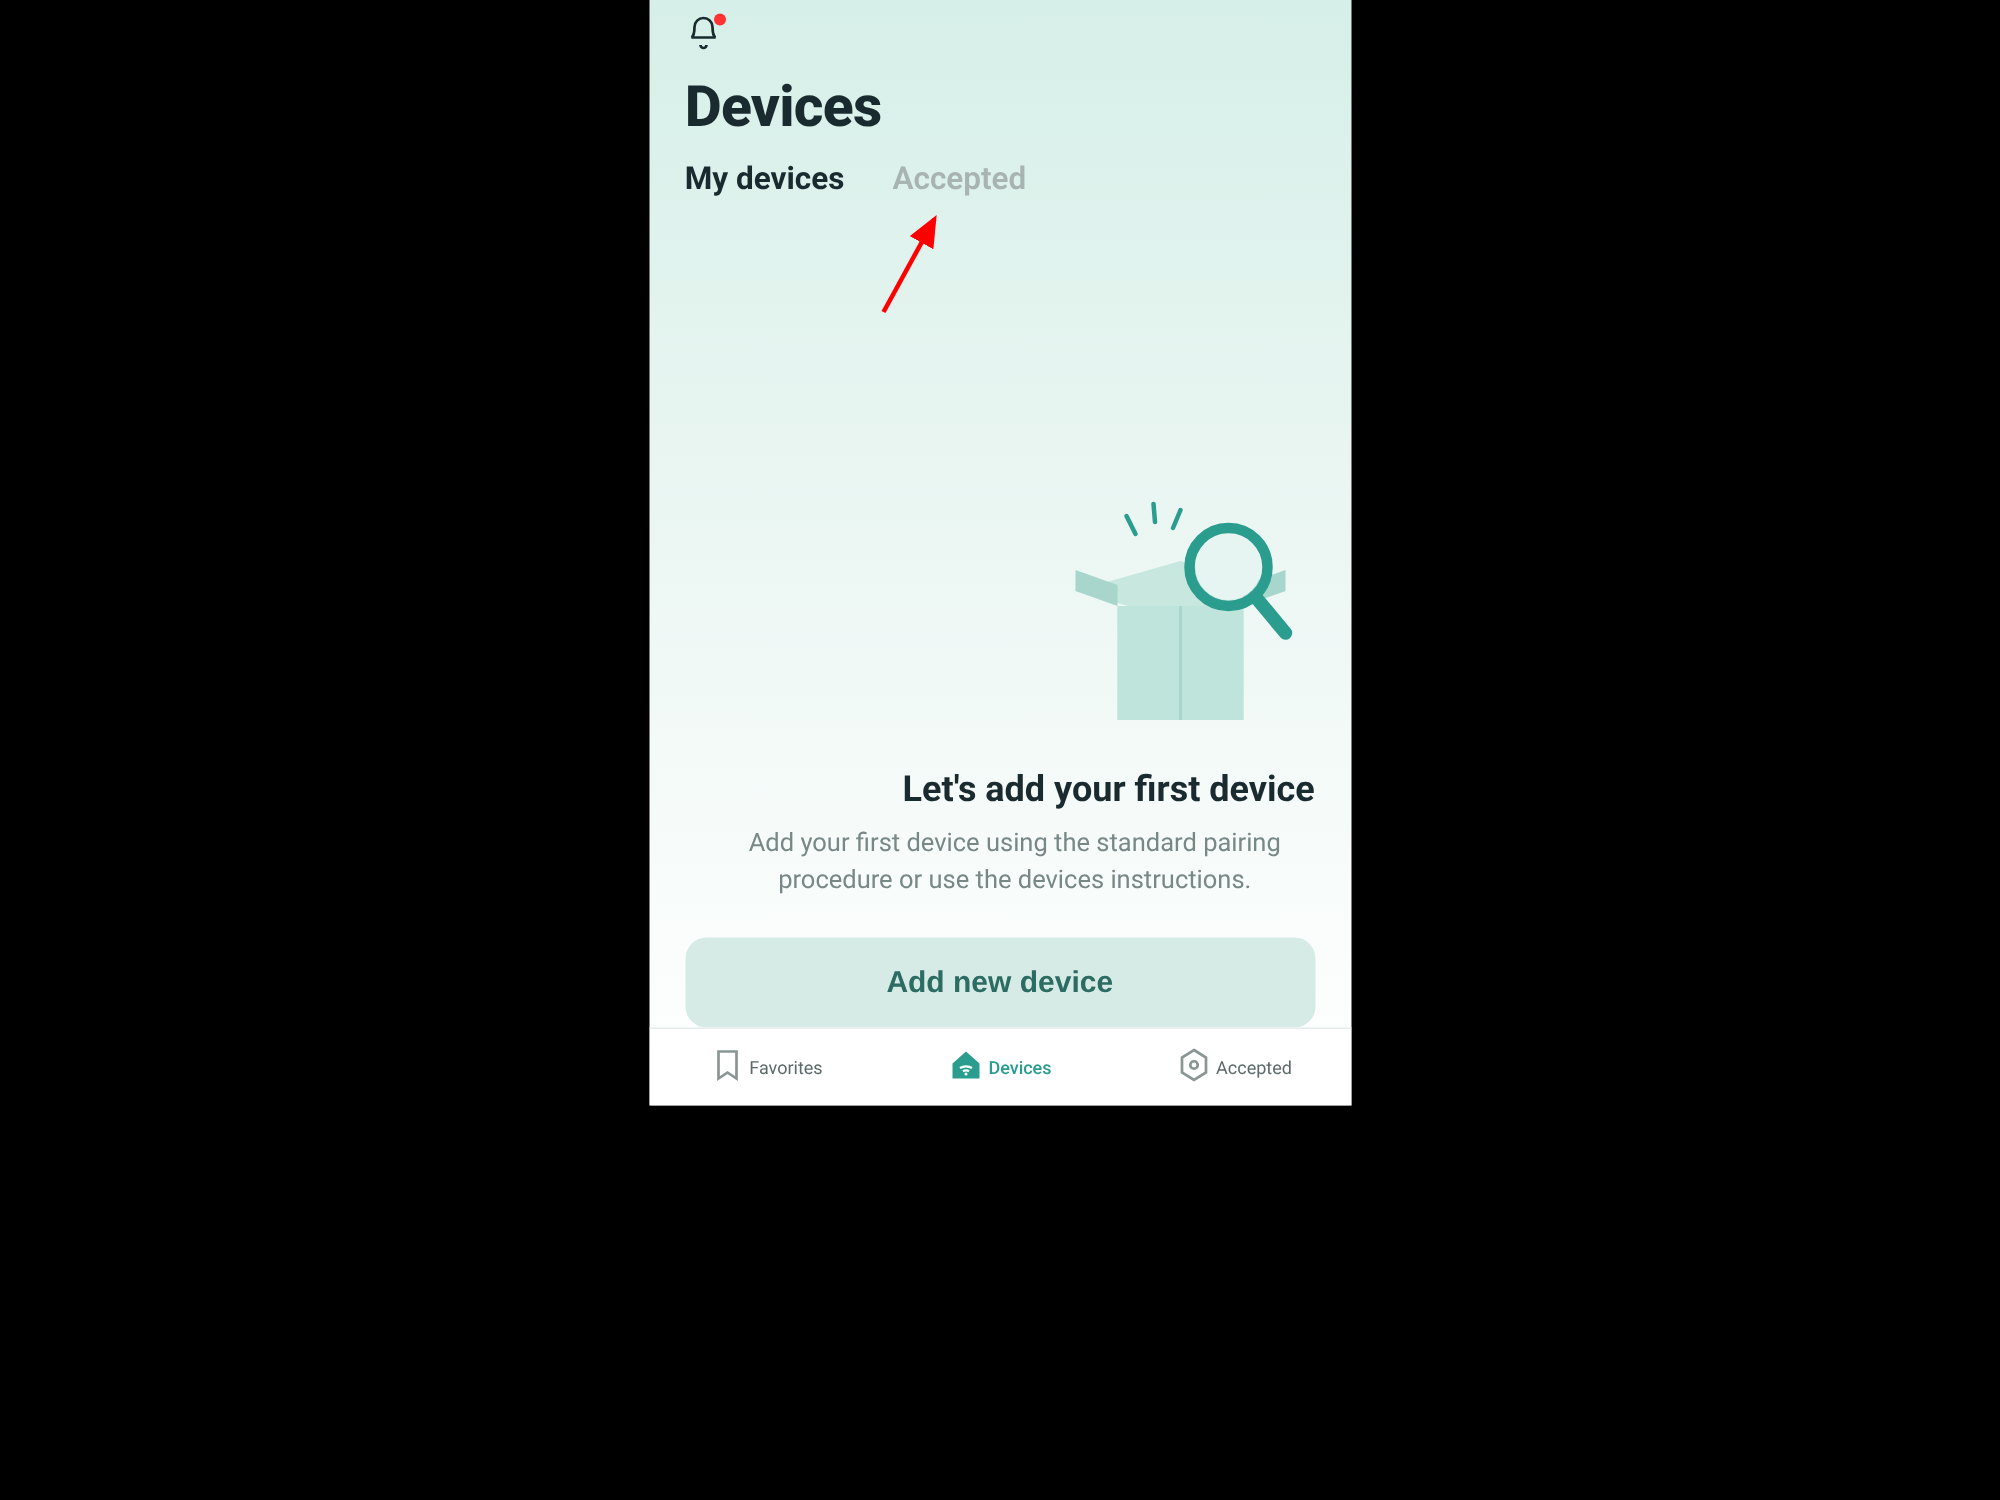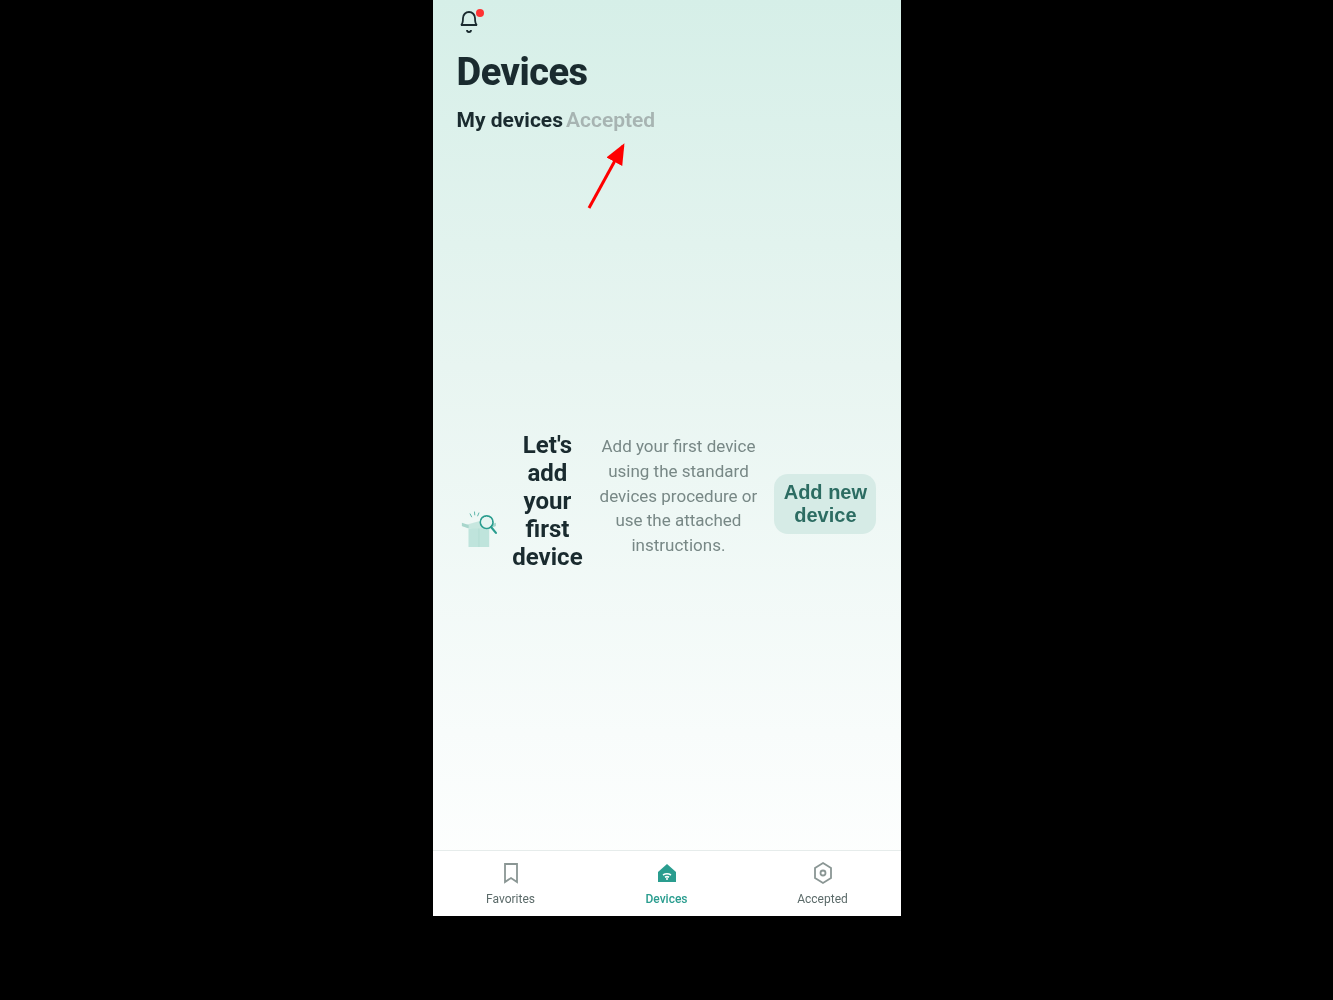--- a/index.html
+++ b/index.html
@@ -1,20 +1,20 @@
 <!DOCTYPE html>
 <html><head>
 <meta charset="utf-8">
 <style>
   * { margin: 0; padding: 0; box-sizing: border-box; }
   html, body { width: 1333px; height: 1000px; font-family: -apple-system, BlinkMacSystemFont, 'Segoe UI', Roboto, Arial, sans-serif; }
   body { background: #000; display: flex; justify-content: center; align-items: flex-start; }
   .phone-frame {
     width: 468px;
-    height: 916px;
+    height: 737px;
     margin-top: 0;
     position: relative;
     background: linear-gradient(to bottom, #d6efe8 0%, #e8f5f1 40%, #f8fcfb 80%, #ffffff 100%);
     display: flex;
     flex-direction: column;
     overflow: hidden;
   }
   .top-bar {
     padding: 10px 24px 0 24px;
     position: relative;
@@ -34,34 +34,33 @@
   }
   .page-title {
     font-size: 38px;
     font-weight: 800;
     color: #1a2b2f;
     padding: 12px 24px 8px 24px;
     letter-spacing: -0.5px;
   }
   .tabs {
     display: flex;
-    gap: 3px;
+    gap: 32px;
     padding: 6px 20px 0 24px;
     font-size: 21px;
     font-weight: 700;
   }
   .tab-active { color: #1a2b2f; }
   .tab-inactive { color: #a7b4b2; font-weight: 600; }
   .content {
     flex: 1;
     display: flex;
-    flex-direction: row;
-    align-items: center;
+    flex-direction: column;
+    align-items: flex-end;
     padding: 0 24px;
-    gap: 12px;
   }
   .empty-illustration {
     margin-top: 200px;
     width: 180px; height: 160px;
     position: relative;
   }
   .empty-title {
     margin-top: 20px;
     font-size: 24px;
     font-weight: 700;
@@ -90,21 +89,20 @@
   }
   .bottom-nav {
     height: 66px;
     background: #ffffff;
     border-top: 1px solid #e6eceb;
     display: flex;
   }
   .nav-item {
     flex: 1;
     display: flex;
-    flex-direction: column;
     align-items: center;
     justify-content: center;
     gap: 3px;
     cursor: pointer;
   }
   .nav-item svg { width: 24px; height: 24px; }
   .nav-label { font-size: 12px; color: #5b6a69; }
   .nav-active .nav-label { color: #2a9d8f; font-weight: 500; }
   .arrow-annotation {
     position: absolute;
@@ -159,21 +157,21 @@
         <polygon points="160,62 132,72 132,58 160,48" fill="#a8d6cc"></polygon>
         <rect x="48" y="72" width="84" height="76" fill="#bfe4dc"></rect>
         <line x1="90" y1="72" x2="90" y2="148" stroke="#a8d6cc" stroke-width="2"></line>
         <circle cx="122" cy="46" r="26" fill="none" stroke="#2a9d8f" stroke-width="7"></circle>
         <circle cx="122" cy="46" r="22" fill="#e6f5f1"></circle>
         <line x1="140" y1="66" x2="160" y2="90" stroke="#2a9d8f" stroke-width="9" stroke-linecap="round"></line>
       </svg>
     </div>
 
     <div class="empty-title">Let's add your first device</div>
-    <div class="empty-body">Add your first device using the standard devices procedure or use the attached instructions.</div>
+    <div class="empty-body">Add your first device using the standard pairing procedure or use the devices instructions.</div>
 
     <button class="add-btn">Add new device</button>
   </div>
 
   <div class="bottom-nav">
     <div class="nav-item">
       <span>
         <svg viewBox="0 0 24 24" fill="none" stroke="#8a9694" stroke-width="1.8">
           <path d="M6 3h12v18l-6-4-6 4V3z"></path>
         </svg>

